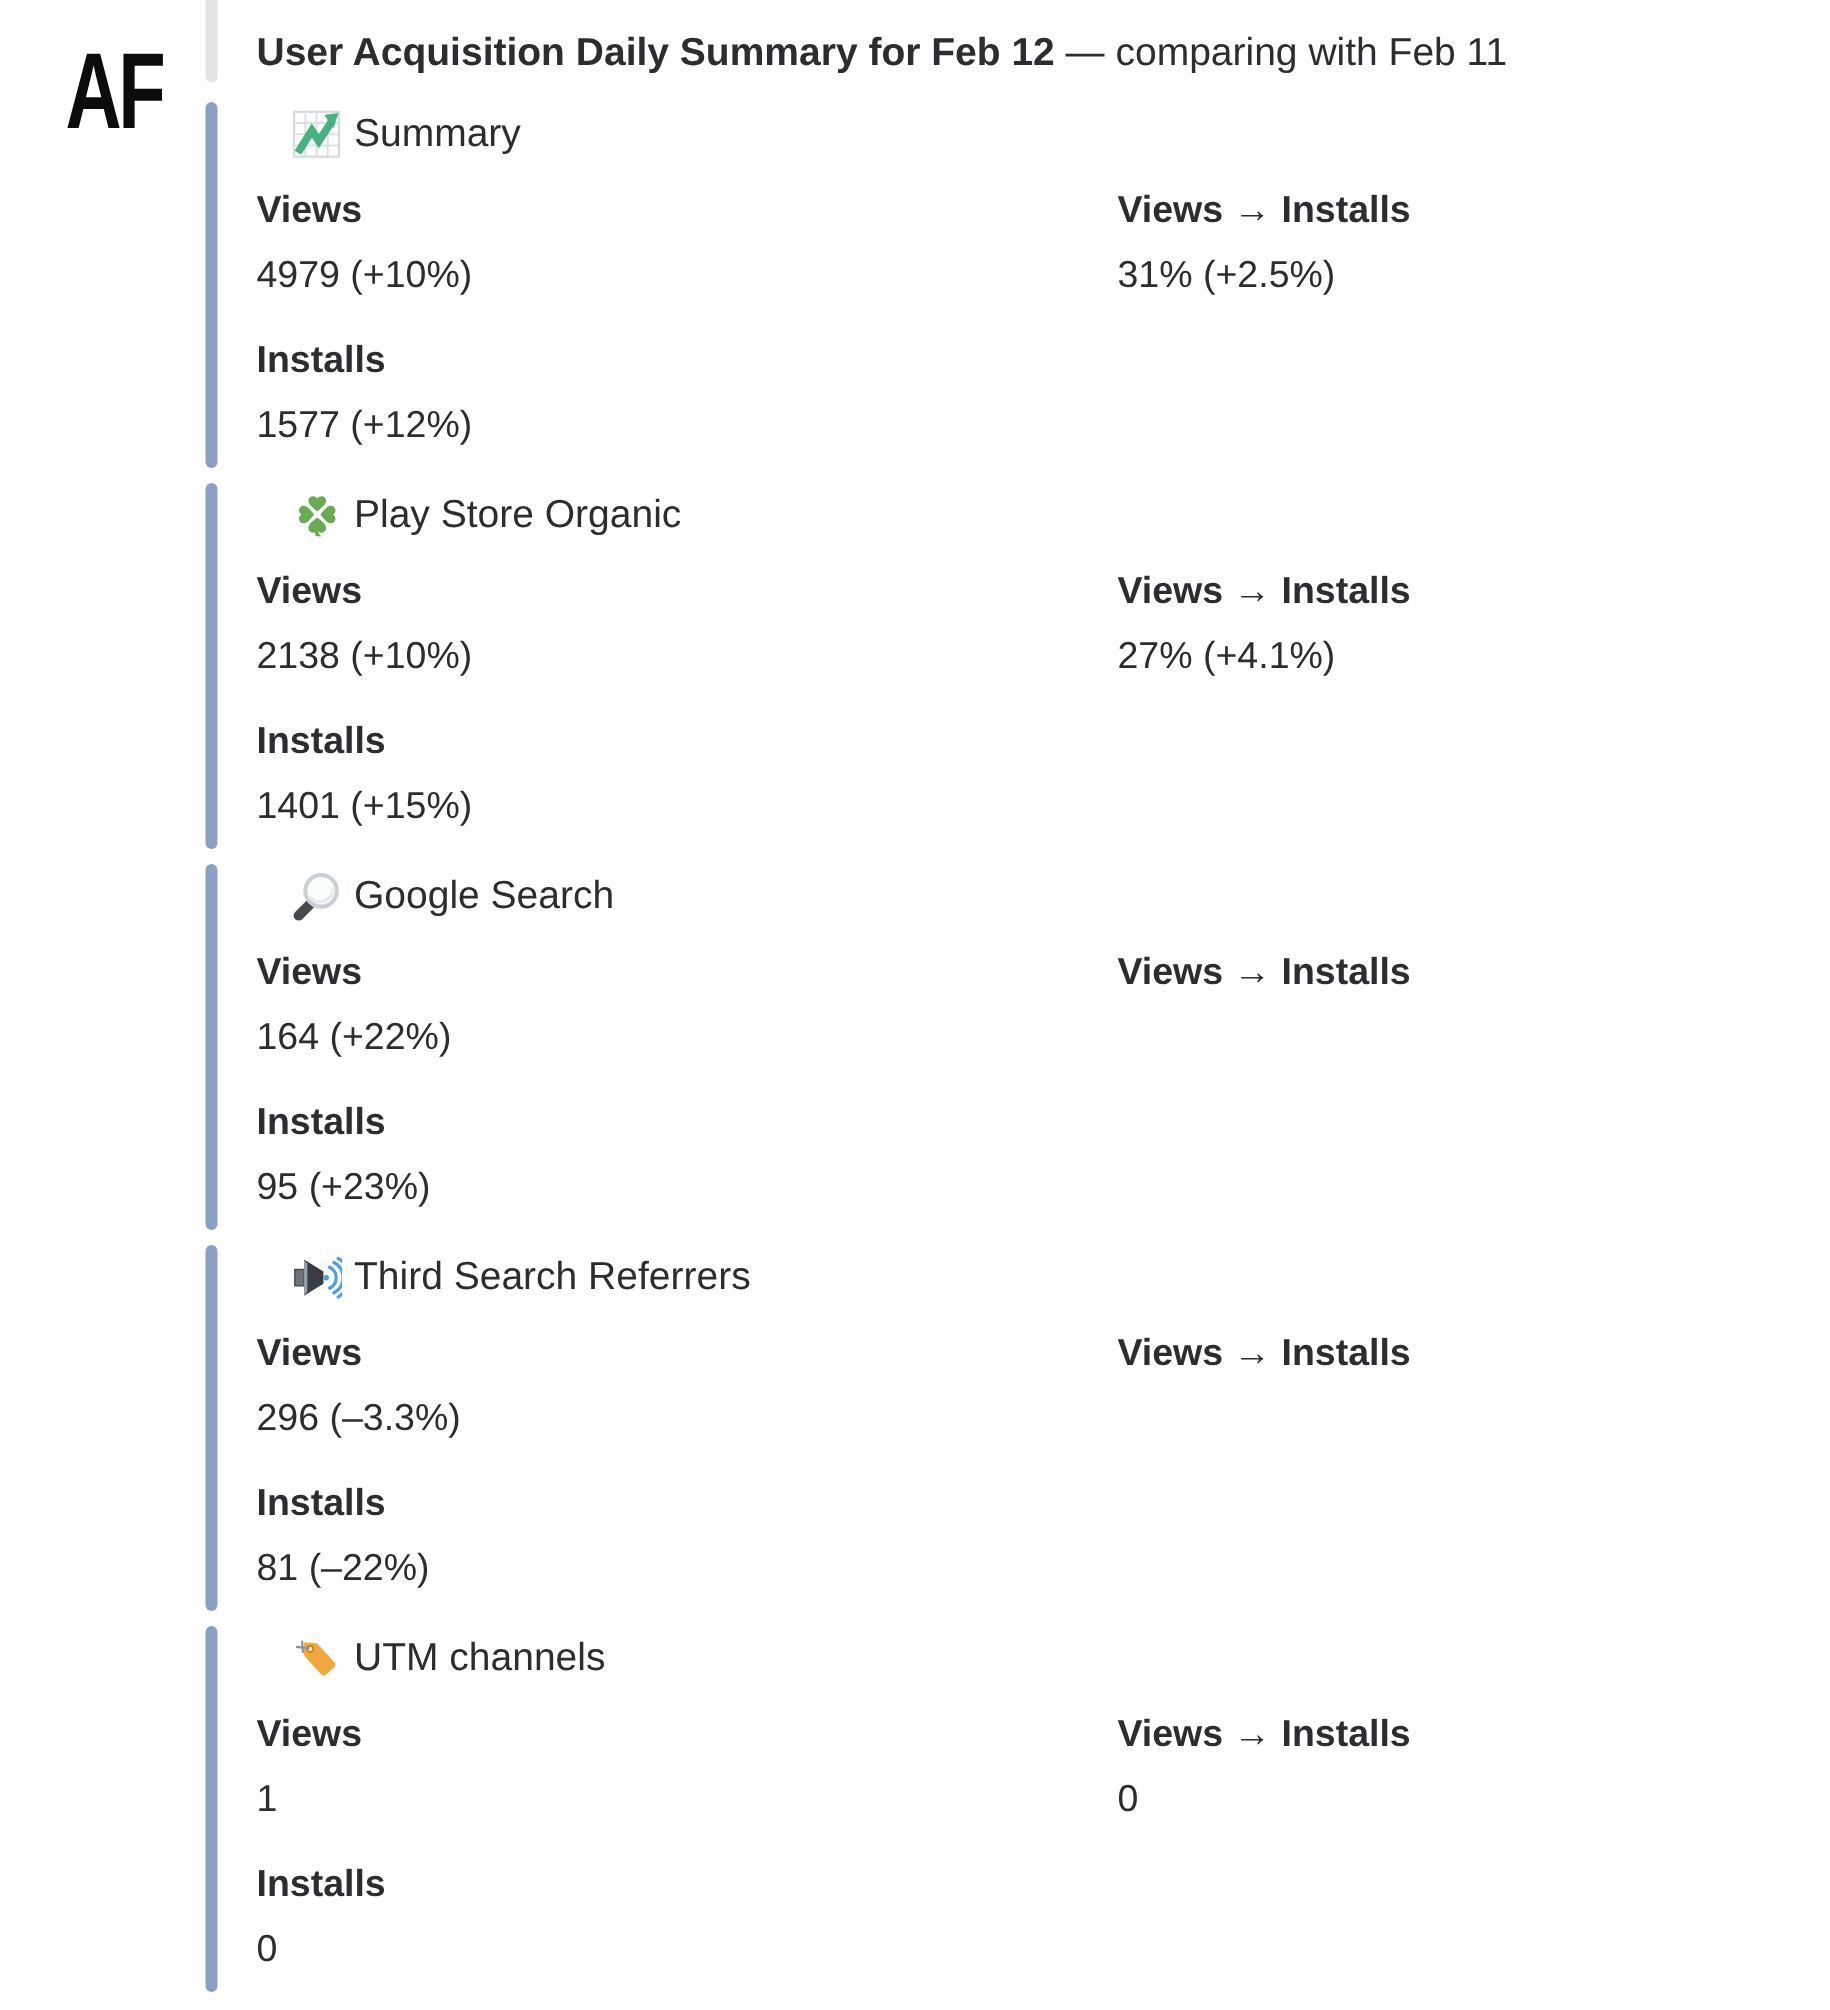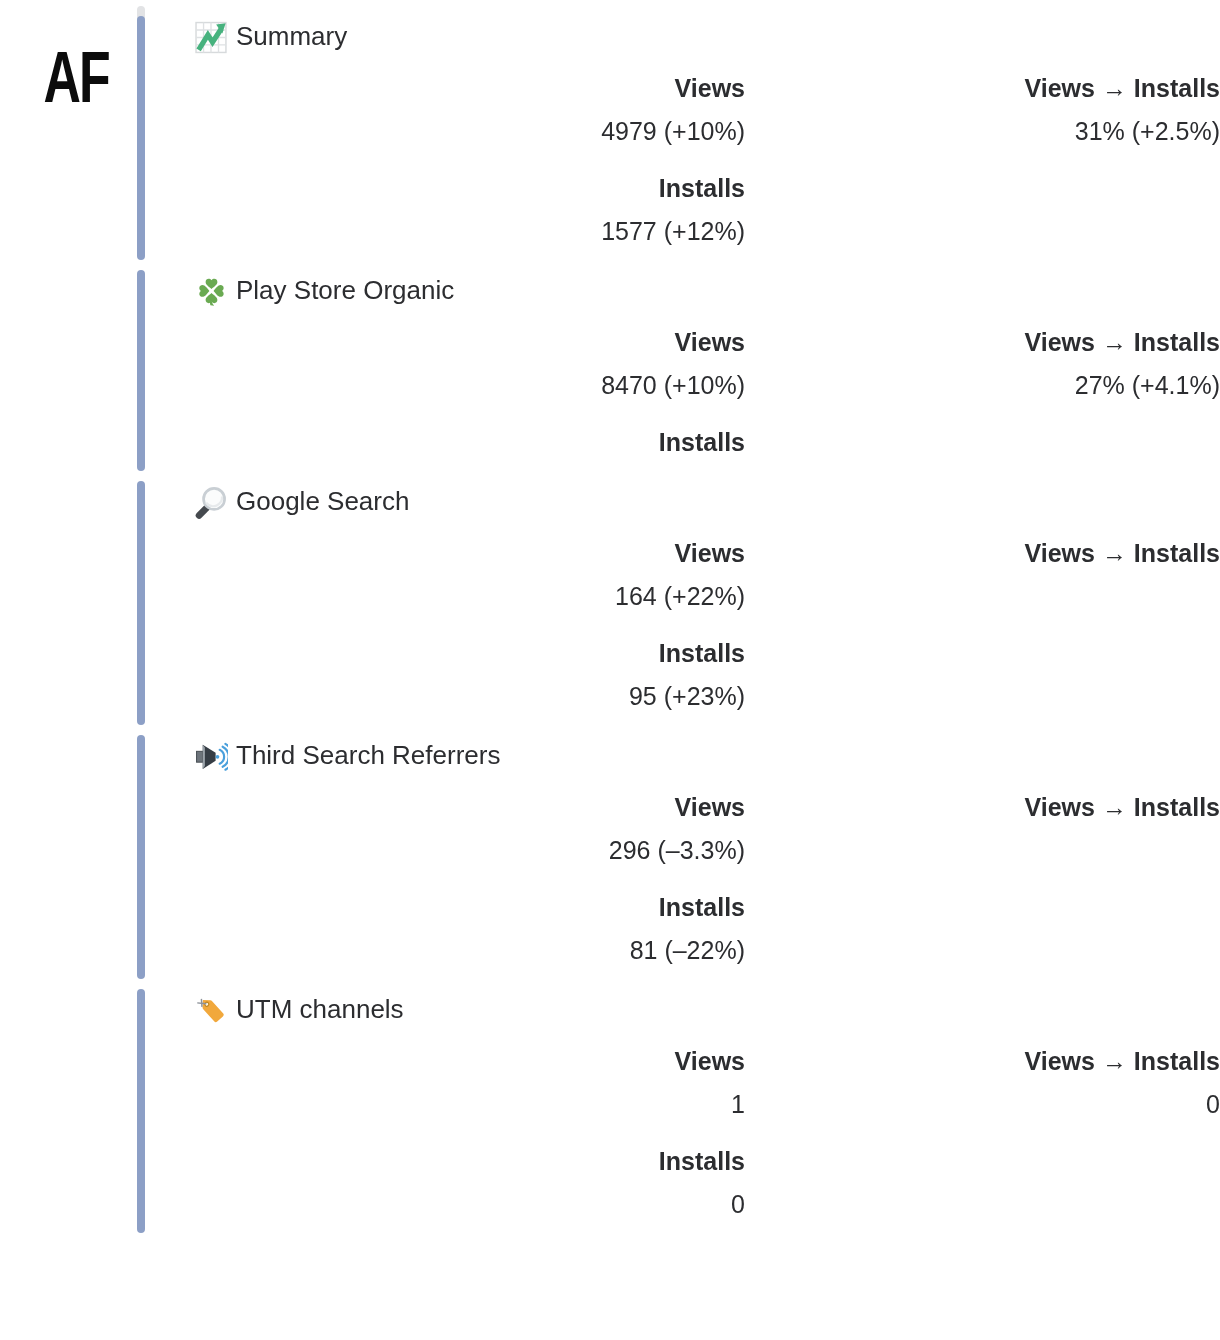--- a/index.html
+++ b/index.html
@@ -42,33 +42,34 @@
 
   .att-title {
     display:flex; align-items:flex-start; gap:8px;
     height:38px; font-size:26px;margin-left:24px;
   }
   .att-title svg { width:33px; height:33px; flex:0 0 auto; }
 
   .fields {
     margin-top:8px;
     display:grid; grid-template-columns:574px 1fr;
-    grid-row-gap:14px; row-gap:14px;text-align:right;
+    grid-row-gap:14px; row-gap:14px;
   }
   .field-title { font-weight:700; font-size:25px; line-height:43px; }
   .field-value { font-size:25px; line-height:43px; }
 </style>
 </head>
 <body>
 
 <div class="message">
 
   <div class="avatar">AF</div>
   <div class="header-bar"></div>
 
+  <div class="msg-title"><span class="b">User Acquisition Daily Summary for Feb 12</span><span> — comparing with Feb 11</span></div>
 
   <div class="attachments">
 
     <div class="attachment">
       <div class="color-bar"></div>
       <div class="att-title">
         <svg viewBox="0 0 32 32">
           <rect x="1" y="1.5" width="29" height="29" fill="#ffffff" stroke="#d7dadc" stroke-width="1.4"></rect>
           <path d="M8.3 1.5 V30.5 M15.5 1.5 V30.5 M22.8 1.5 V30.5 M1 8.7 H30 M1 16 H30 M1 23.2 H30" stroke="#dee1e3" stroke-width="1.3" fill="none"></path>
           <path d="M3.5 28 L12.5 13.5 L17 20.5 L25.5 7.5" fill="none" stroke="#47b27e" stroke-width="5"></path>
@@ -105,28 +106,29 @@
             <use href="#cloverleaf" transform="translate(16 15.5) rotate(180) translate(0 -6.6)"></use>
             <use href="#cloverleaf" transform="translate(16 15.5) rotate(270) translate(0 -6.6)"></use>
             <path d="M16.2 21.5 C 15.6 24.5 16.2 27 18.6 29.8 L 14.9 29.4 C 14.1 26.3 14.6 23.6 15.3 21.3 Z"></path>
           </g>
         </svg>
         <span>Play Store Organic</span>
       </div>
       <div class="fields">
         <div>
           <div class="field-title">Views</div>
-          <div class="field-value">8470 (+10%)</div>
+          <div class="field-value">2138 (+10%)</div>
         </div>
         <div>
           <div class="field-title">Views → Installs</div>
           <div class="field-value">27% (+4.1%)</div>
         </div>
         <div>
           <div class="field-title">Installs</div>
+          <div class="field-value">1401 (+15%)</div>
         </div>
       </div>
     </div>
 
     <div class="attachment">
       <div class="color-bar"></div>
       <div class="att-title">
         <svg viewBox="0 0 32 32">
           <line x1="4" y1="28.5" x2="11" y2="21.5" stroke="#45494e" stroke-width="6.5" stroke-linecap="round"></line>
           <circle cx="18.5" cy="12.5" r="10.2" fill="#fbfcfc" stroke="#c9cfd4" stroke-width="2.6"></circle>

